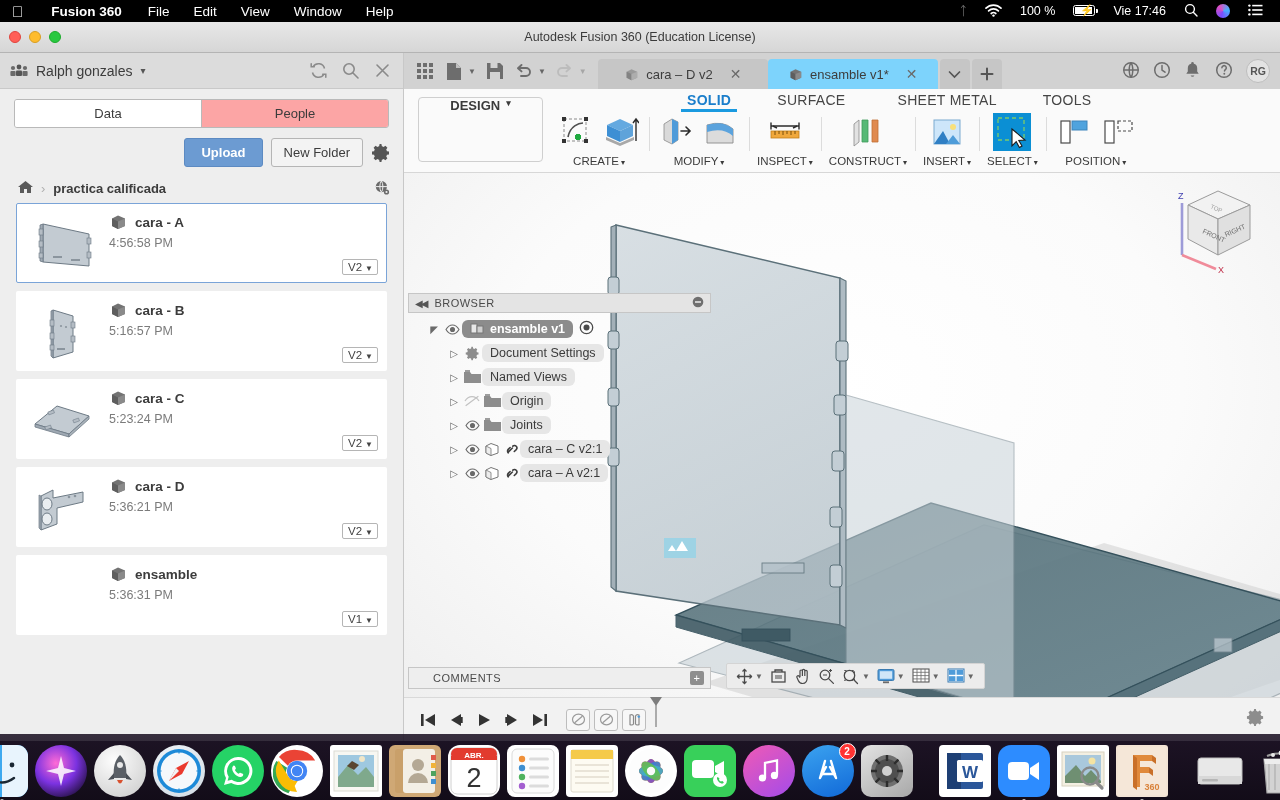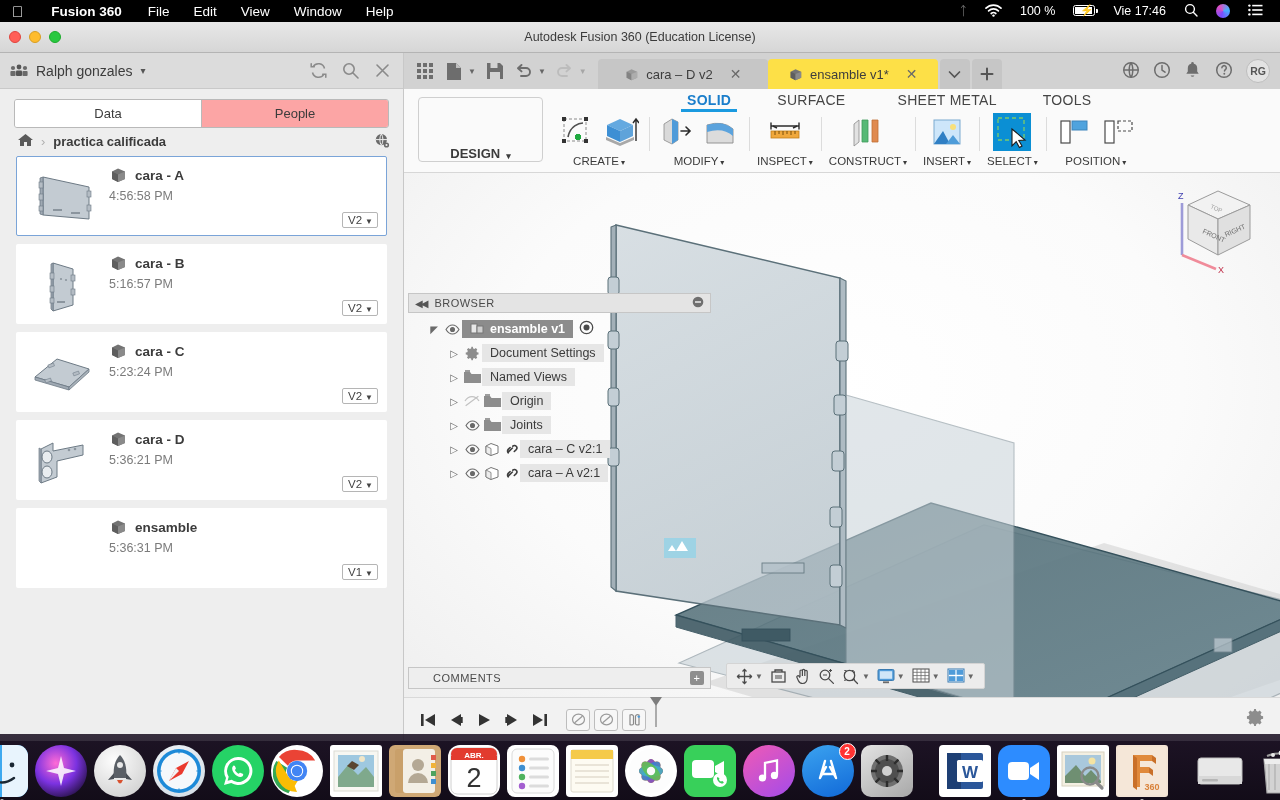--- a/index.html
+++ b/index.html
@@ -131,34 +131,34 @@
   .qa { width:26px; height:26px; display:flex; align-items:center; justify-content:center; color:#666; }
   .qa.dis { opacity:.38; }
   .mini-caret { font-size:8px; color:#666; margin-left:-2px; margin-right:3px; }
 
   .doctabs { display:flex; align-items:flex-end; height:36px; margin-left:8px; }
   .doctab {
     display:flex; align-items:center; gap:7px; height:30px; padding:0 14px;
     background:#c6c6c6; border-radius:4px 4px 0 0; font-size:13px; color:#3d3d3d; min-width:170px;
     justify-content:center; position:relative;
   }
-  .doctab.active { background:#fde047; }
+  .doctab.active { background:#7dd3fc; }
   .doctab .x { margin-left:10px; color:#6a6a6a; font-size:14px; }
   .tabbtn { width:30px; height:30px; display:flex; align-items:center; justify-content:center;
             background:#c6c6c6; border-radius:4px 4px 0 0; color:#555; margin-left:2px; }
   .rightgroup { margin-left:auto; display:flex; align-items:center; gap:11px; padding-right:10px; }
   .rgi { width:20px; height:20px; color:#6d6d6d; }
   .avatar { width:24px; height:24px; border-radius:50%; background:#e3e3e3; border:1px solid #bdbdbd;
             font-size:10.5px; color:#555; display:flex; align-items:center; justify-content:center; font-weight:bold; }
 
   
   #ribbon { height:84px; background:#fafafa; display:flex; align-items:stretch; border-bottom:1px solid #d7d7d7; }
   .designbox {
     width:125px; margin:8px 6px 10px 14px; border:1px solid #cfcfcf; border-radius:4px;
-    display:flex; align-items:flex-end; justify-content:center; font-size:13px; font-weight:bold; color:#3b3b3b;
+    display:flex; align-items:flex-start; justify-content:center; font-size:13px; font-weight:bold; color:#3b3b3b;
     background:#fafafa;
   }
   .ribcols { flex:1; display:flex; flex-direction:column; }
   .ribtabs { display:flex; height:22px; align-items:center; font-size:14px; color:#454545; letter-spacing:.3px; }
   .ribtab { padding:0 10px; position:relative; height:22px; display:flex; align-items:center; }
   .ribtab.active { color:#1a7ecb; font-weight:bold; }
   .ribtab.active::after {
     content:''; position:absolute; left:4px; right:4px; bottom:-1px; height:3px; background:#1a9ae0;
   }
   .ribpanels { display:flex; flex:1; }
@@ -177,21 +177,21 @@
   .br-head {
     height:20px; background:#e4e4e4; border:1px solid #c6c6c6; display:flex;
     align-items:center; padding:0 6px; font-size:11px; color:#4a4a4a; letter-spacing:.5px;
   }
   .br-head .arr { color:#555; font-size:10px; margin-right:8px; letter-spacing:-2px;}
   .br-head .min { margin-left:auto; }
   .tree { padding-top:4px; font-size:12.5px; color:#3b3b3b; }
   .tnode { display:flex; align-items:center; height:24px; }
   .tnode .tw { width:16px; text-align:center; color:#6a6a6a; font-size:10px; }
   .eye { width:20px; display:flex; align-items:center; justify-content:center; }
-  .tlabel { background:#e6e6e6; padding:2px 8px; border-radius:0; }
+  .tlabel { background:#e6e6e6; padding:2px 8px; border-radius:6px; }
   .tnode.root .tlabel { background:#8c8c8c; color:#fff; font-weight:bold; }
   .link-ic { width:15px; height:15px; margin:0 2px 0 1px; }
 
   
   #viewport { flex:1; position:relative; background:
       radial-gradient(ellipse at 50% 40%, #ffffff 0%, #fbfbfb 55%, #efefef 100%); overflow:hidden; }
 
   #viewcube { position:absolute; right:16px; top:8px; width:92px; height:92px; }
 
   
@@ -335,20 +335,30 @@
         </div>
       </div>
 
       <div class="dp-tabs">
         <div class="tabrow">
           <div class="active">Data</div>
           <div>People</div>
         </div>
       </div>
 
+      <div class="dp-actions">
+        <div class="btn-upload">Upload</div>
+        <div class="btn-newfolder">New Folder</div>
+        <span class="gear20">
+          <svg width="20" height="20" viewBox="0 0 20 20" fill="#555">
+            <path d="M10 6.6a3.4 3.4 0 100 6.8 3.4 3.4 0 000-6.8zm0 5a1.6 1.6 0 110-3.2 1.6 1.6 0 010 3.2z"></path>
+            <path d="M18 11.4v-2.8l-2.1-.4a6 6 0 00-.7-1.7l1.2-1.8-2-2-1.8 1.2a6 6 0 00-1.7-.7L10.4 1H8.6l-.5 2.2a6 6 0 00-1.7.7L4.6 2.7l-2 2 1.2 1.8a6 6 0 00-.7 1.7L1 8.6v2.8l2.1.4c.15.6.4 1.17.7 1.7l-1.2 1.8 2 2 1.8-1.2c.53.3 1.1.55 1.7.7l.5 2.2h1.8l.5-2.2a6 6 0 001.7-.7l1.8 1.2 2-2-1.2-1.8c.3-.53.55-1.1.7-1.7L18 11.4z"></path>
+          </svg>
+        </span>
+      </div>
 
       <div class="breadcrumb">
         <span>
           <svg width="15" height="14" viewBox="0 0 15 14" fill="#5a5a5a">
             <path d="M7.5 1L0 7h2v6h4V9h3v4h4V7h2L7.5 1z"></path>
           </svg>
         </span>
         <span class="bc-sep">›</span>
         <span>practica calificada</span>
         <span class="globe">

